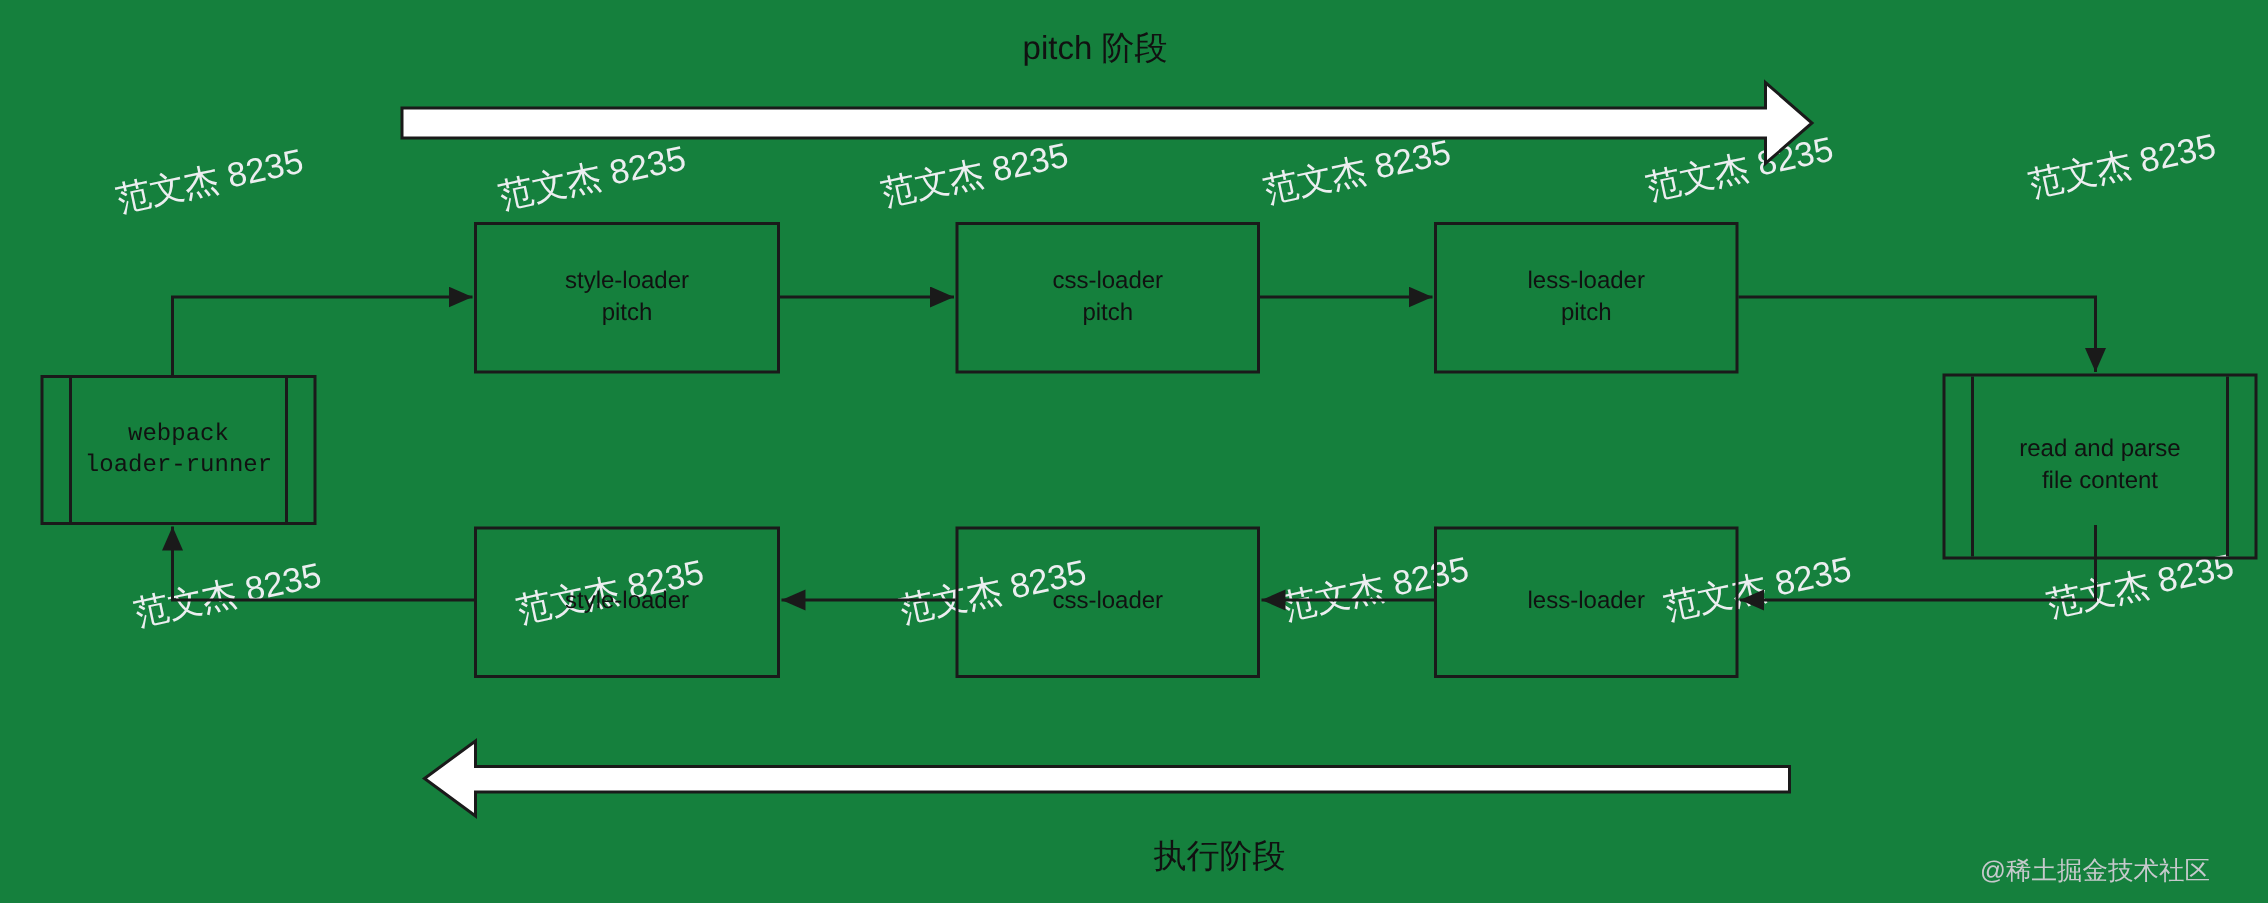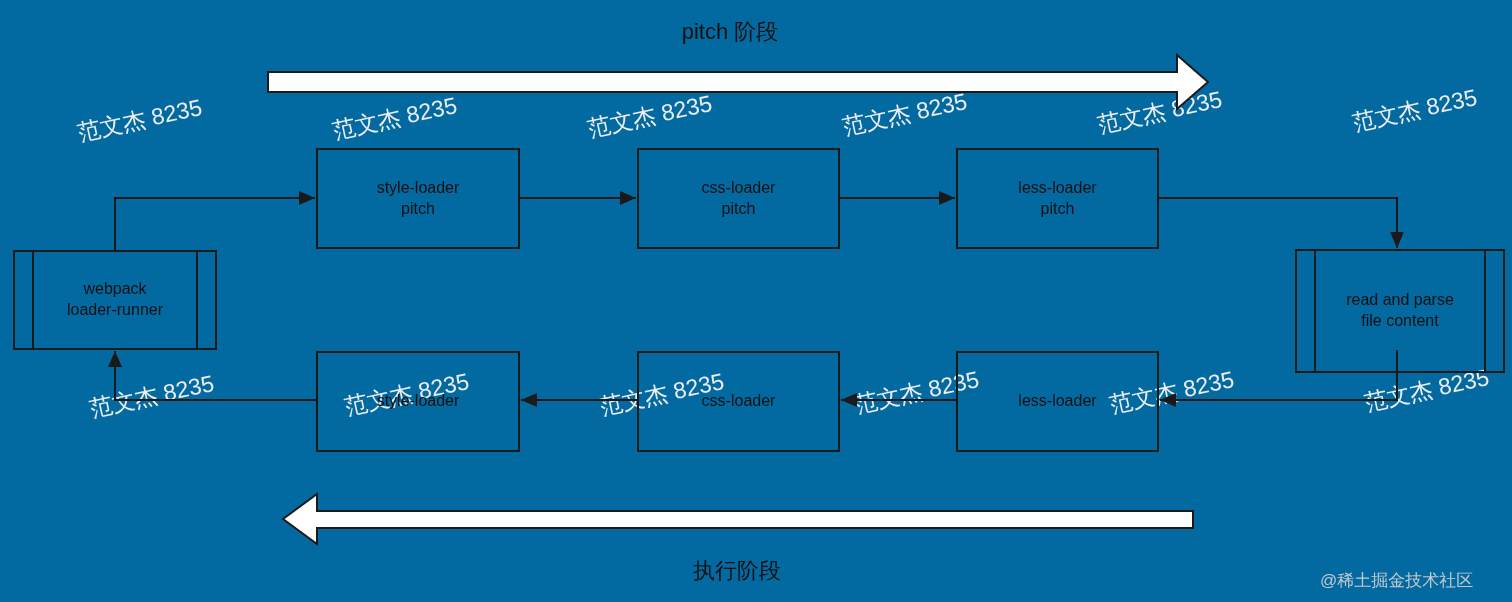--- a/index.html
+++ b/index.html
@@ -1,20 +1,20 @@
 <!DOCTYPE html>
 <html><head>
 <meta charset="utf-8">
 <style>
   html, body { margin: 0; padding: 0; background: #ffffff; }
   #canvas {
     position: relative;
     width: 1512px;
     height: 602px;
-    background: #0369a1;
+    background: #15803d;
     overflow: hidden;
     font-family: "Liberation Sans", sans-serif;
     color: #111111;
   }
   #connector-layer {
     position: absolute;
     left: 0; top: 0;
     width: 1512px; height: 602px;
     z-index: 2;
   }
@@ -52,33 +52,33 @@
   }
   .process::before { left: 17px; }
   .process::after  { right: 17px; }
 
   #n-style-pitch { left: 316px; top: 148px; width: 204px; height: 101px; }
   #n-css-pitch   { left: 637px; top: 148px; width: 203px; height: 101px; }
   #n-less-pitch  { left: 956px; top: 148px; width: 203px; height: 101px; }
   #n-style       { left: 316px; top: 351px; width: 204px; height: 101px; }
   #n-css         { left: 637px; top: 351px; width: 203px; height: 101px; }
   #n-less        { left: 956px; top: 351px; width: 203px; height: 101px; }
-  #n-webpack     { left: 13px;   top: 250px; width: 204px; height: 100px; }
+  #n-webpack     { left: 27px;   top: 250px; width: 184px; height: 100px; font-family: Liberation Mono, monospace; }
   #n-read        { left: 1295px; top: 249px; width: 210px; height: 124px; }
 
   .phase-label {
     position: absolute;
     width: 240px;
     text-align: center;
     font-size: 22px;
     color: #111111;
     z-index: 4;
   }
   #pitch-label { left: 610px; top: 17px; }
-  #exec-label  { left: 617px; top: 556px; }
+  #exec-label  { left: 617px; top: 556px; text-align: right; }
 
   .wm {
     position: absolute;
     font-size: 23px;
     color: #eceef0;
     transform: rotate(-12deg);
     transform-origin: left center;
     white-space: nowrap;
     z-index: 1;
     pointer-events: none;

